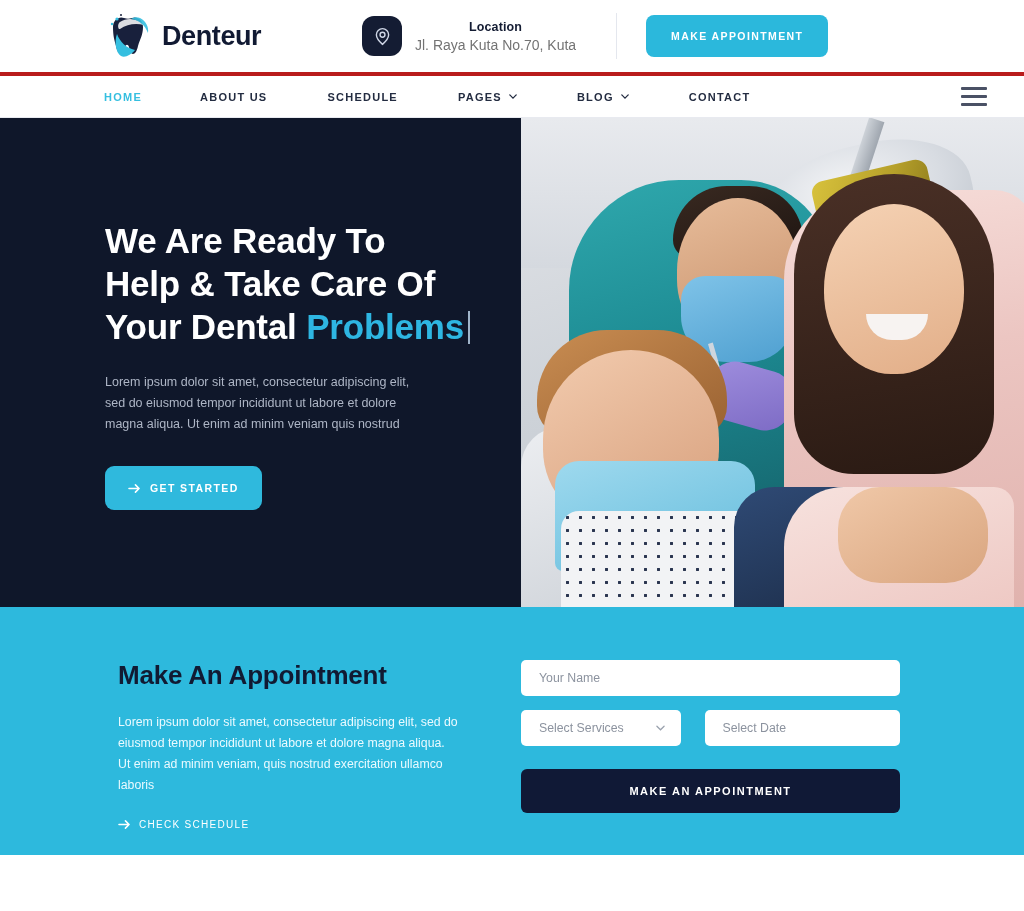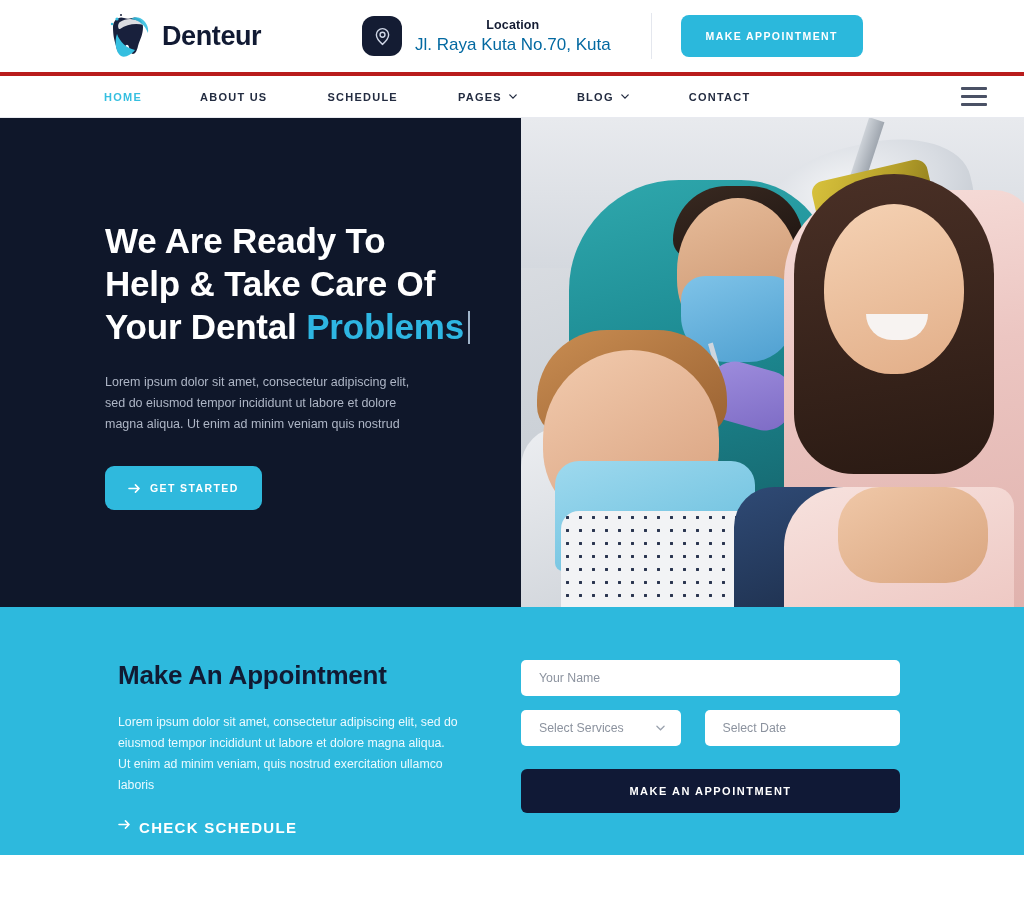--- a/index.html
+++ b/index.html
@@ -21,21 +21,21 @@
   .brand-name {
     font-size:27px; font-weight:700; color:#111a33; letter-spacing:-0.4px;
   }
   .info-block { display:flex; align-items:center; gap:13px; }
   .info-icon {
     width:40px; height:40px; border-radius:12px; background:#141c33;
     display:flex; align-items:center; justify-content:center; flex:none;
   }
   .info-text { display:flex; flex-direction:column; gap:3px; }
   .info-title { font-size:12.5px; font-weight:700; color:#141c33; letter-spacing:.1px;text-align:center;}
-  .info-sub { font-size:17px; color:#0369a1; }
+  .info-sub { font-size:14px; color:#737373; }
   .info-loc { margin-left:0px; }
   .info-call { margin-left:73px; }
   .divider-v {
     width:1px; height:46px; background:#e4e7ee; margin-left:40px;
   }
   .appt-btn {
     margin-left:29px; height:42px; padding:0 25px; border:none;
     background:#2bb8dc; color:#fff; border-radius:8px;
     font-size:10.5px; font-weight:700; letter-spacing:1.4px;
     font-family:"Liberation Sans", sans-serif; cursor:pointer;
@@ -201,21 +201,21 @@
   .appt-left { width:521px; padding-left:118px; }
   .appt-h2 {
     font-size:26px; font-weight:700; color:#111a33; letter-spacing:-0.2px;
   }
   .appt-p {
     margin-top:21px; font-size:12.3px; line-height:21px; color:#eafaff;
     max-width:340px;
   }
   .appt-link {
     margin-top:23px; display:inline-flex; gap:8px;
-    font-size:15px; font-weight:700; letter-spacing:1.3px; color:#fff;
+    font-size:10px; font-weight:400; letter-spacing:1.3px; color:#fff;
     cursor:pointer; background:none; border:none;
     font-family:"Liberation Sans", sans-serif;
   }
   .appt-form {
     flex:1; padding-right:124px; display:flex; flex-direction:column; gap:14px;
   }
   .form-row { display:flex; gap:24px; }
   .field {
     flex:1; height:36px; border-radius:5px; background:#fff; border:none;
     padding:0 18px; font-size:12.3px; color:#394150;

